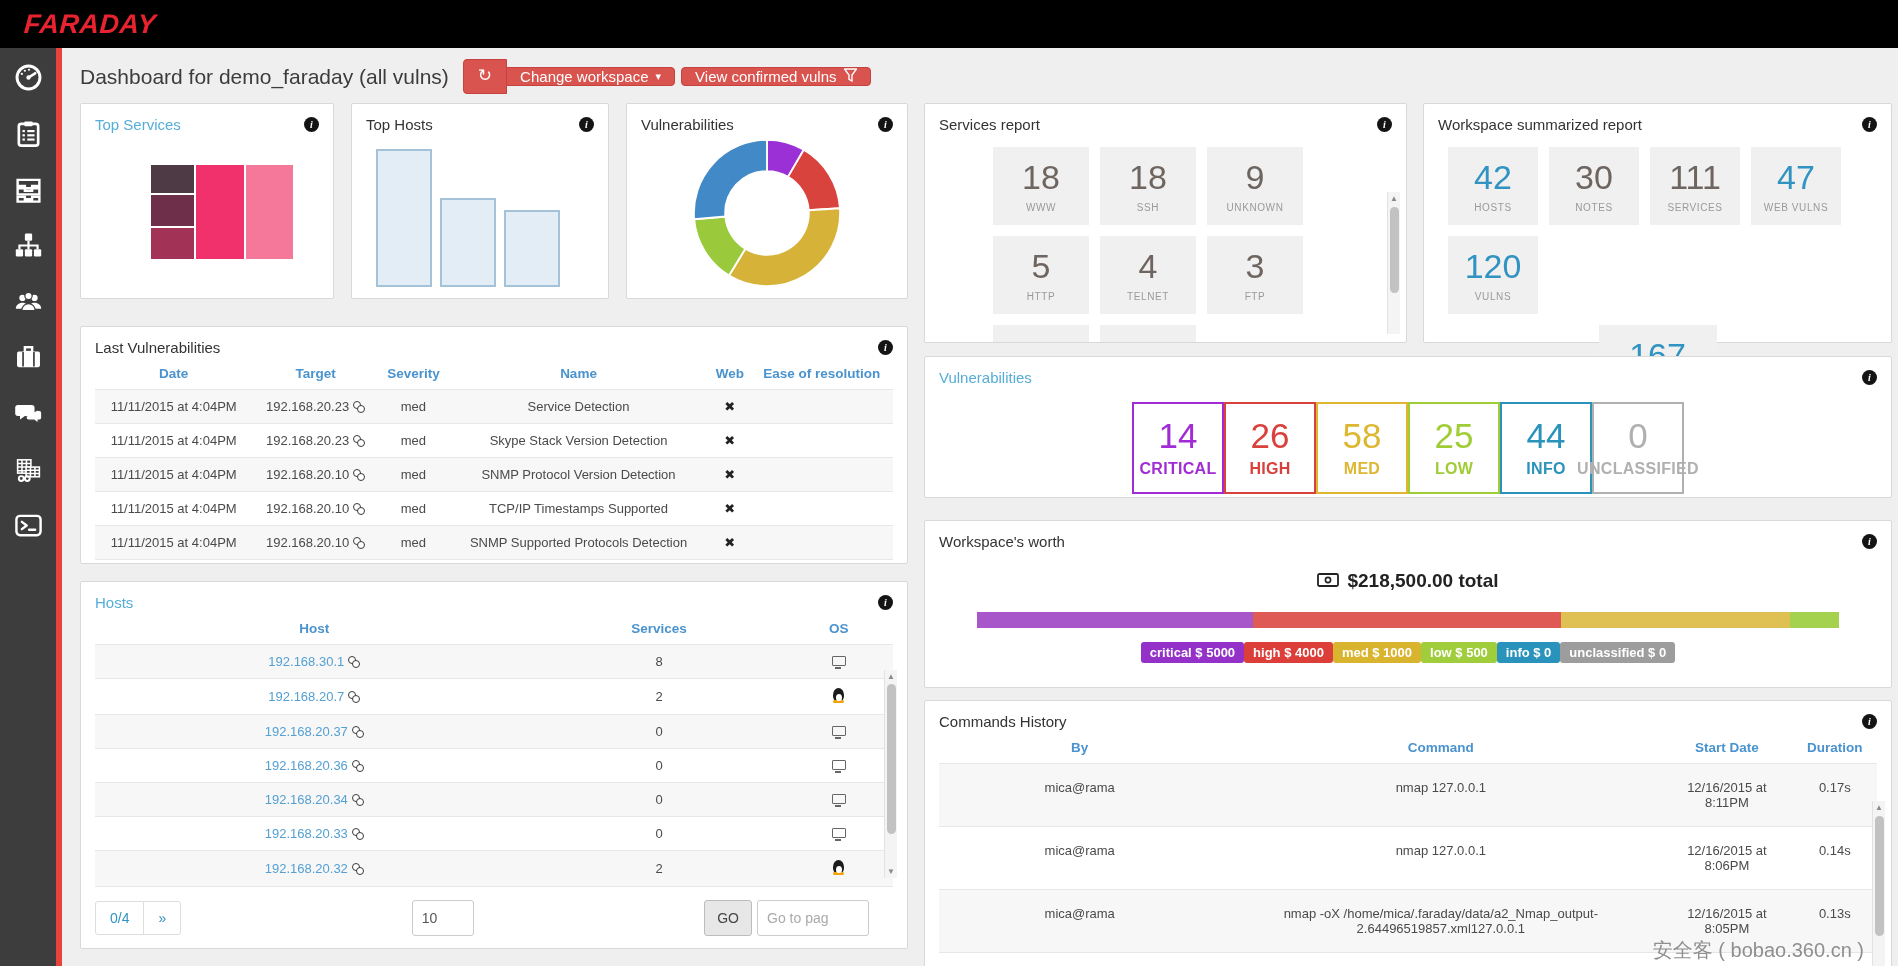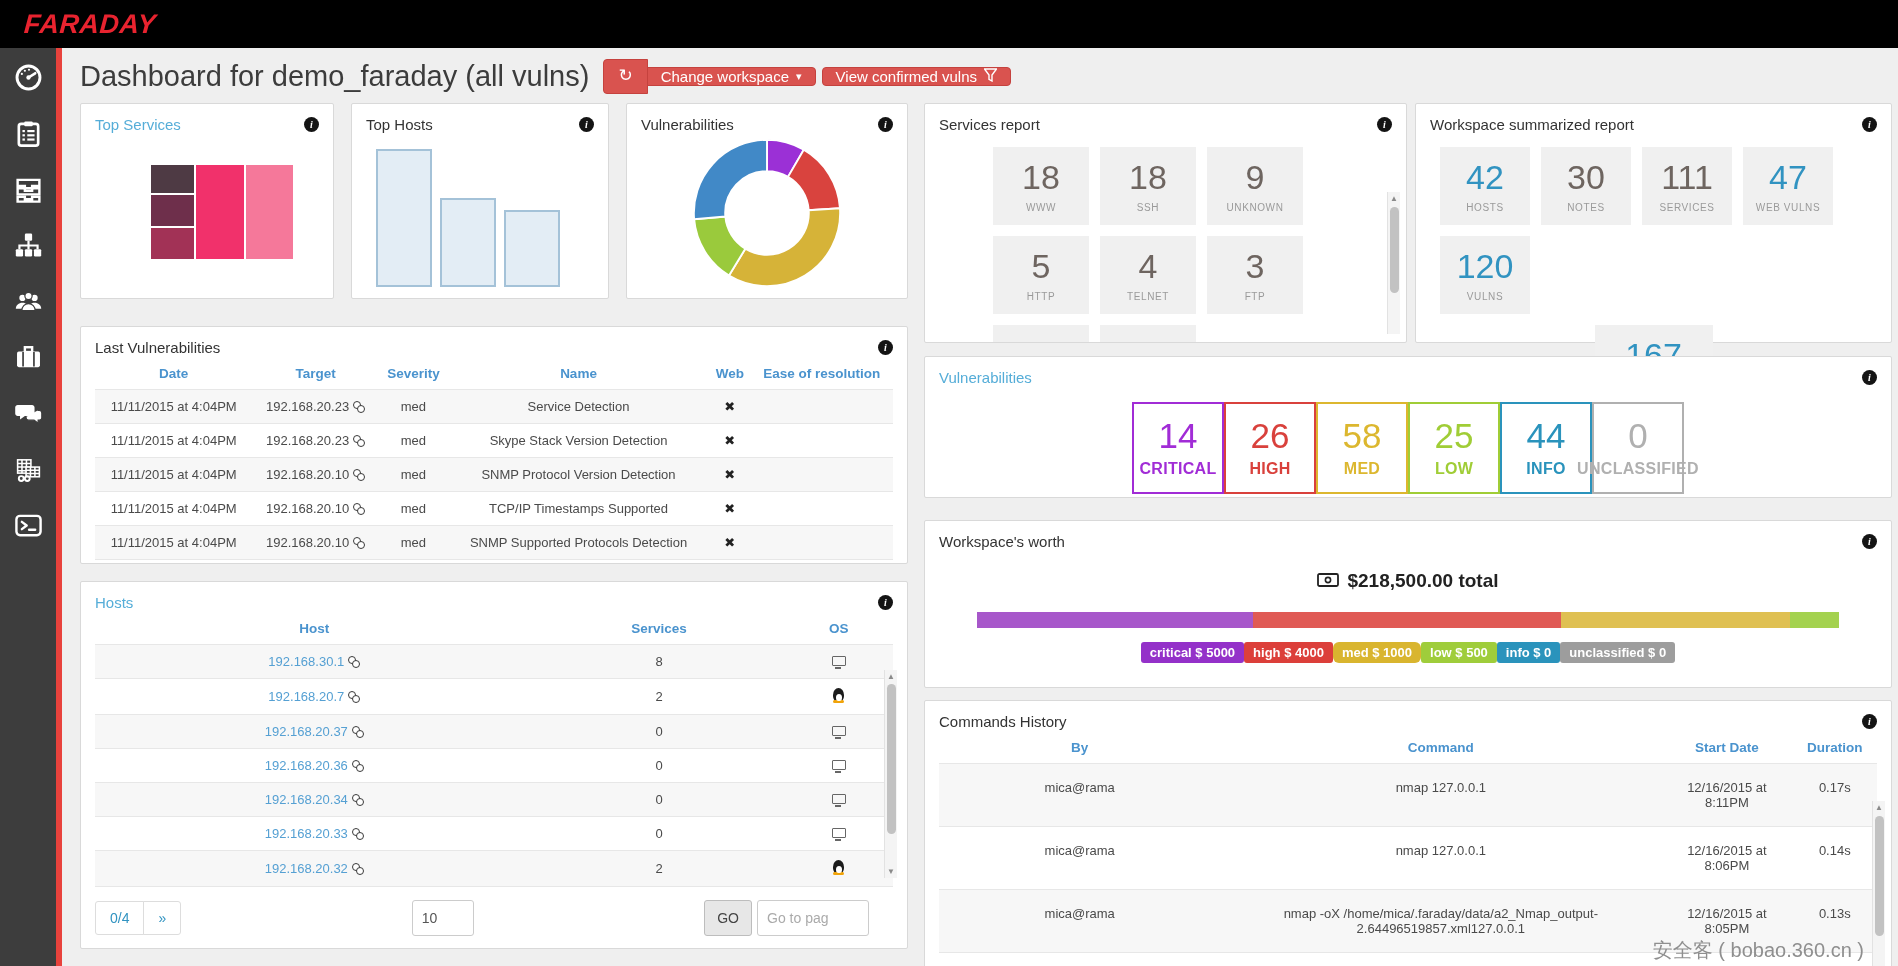--- a/index.html
+++ b/index.html
@@ -12,21 +12,21 @@
   
   .shell { display:flex; height:918px; }
   .sidebar { width:56px; background:#3d3d3d; display:flex; flex-direction:column;
              align-items:center; padding-top:14px; gap:22px; flex:none; }
   .sb-item { width:40px; height:34px; display:flex; align-items:center; justify-content:center; cursor:pointer; }
   .sb-item svg { width:29px; height:29px; }
   .stripe { width:6px; background:#e8423c; flex:none; }
   .main { flex:1; background:#efefef; padding:0 6px 0 18px; position:relative; overflow:hidden; }
   
   .page-header { display:flex; align-items:center; padding:11px 0 9px 0; }
-  .page-title { font-size:29px; color:#3c3c3c; margin-right:14px; }
+  .page-title { font-size:21px; color:#3c3c3c; margin-right:14px; }
   .btns { display:flex; align-items:center; }
   .btn { background:#d9534f; border:1px solid #c5423e; color:#fff; font-size:15px;
          padding:0 13px; cursor:pointer; font-family:inherit; display:flex; align-items:center; gap:7px; }
   .btn-refresh { border-radius:4px 0 0 4px; font-size:17px; padding:5px 14px 7px; }
   .btn-cw { border-radius:0 4px 4px 0; margin-left:-1px; }
   .btn-view { border-radius:4px; margin-left:6px; }
   .caret { font-size:11px; }
   
   .columns { display:flex; gap:16px; }
   .col-left { width:828px; flex:none; }
@@ -43,21 +43,21 @@
   .chart-card { height:196px; }
   .c-services { width:254px; flex:none; }
   .c-hosts   { width:258px; flex:none; }
   .c-donut   { flex:1; }
   .treemap { position:relative; width:142px; height:94px; margin:32px 0 0 56px; }
   .treemap div { position:absolute; cursor:pointer; }
   .bars { height:148px; display:flex; align-items:flex-end; gap:8px; padding:0 0 0 10px; margin-top:6px; }
   .bar { width:56px; background:#e3edf5; border:2px solid #a4c2d8; cursor:pointer; }
   .donut-wrap { display:flex; justify-content:center; margin-top:4px; }
   
-  .cards-row-r { display:flex; gap:8px; margin-bottom:13px; }
+  .cards-row-r { display:flex; gap:16px; margin-bottom:13px; }
   .c-servrep { width:483px; flex:none; height:240px; overflow:hidden; }
   .c-wsrep   { flex:1; height:240px; }
   .tile-grid { display:flex; flex-wrap:wrap; gap:11px; margin-top:14px; }
   .pad-serv { padding-left:54px; padding-right:40px; }
   .pad-ws { padding-left:10px; }
   .tile { background:#f0f0f0; width:96px; height:78px; display:flex; flex-direction:column;
           align-items:center; justify-content:center; }
   .tile.ws { width:90px; }
   .tile-num { font-size:34px; color:#6e6560; line-height:1; }
   .tile-num.accent { color:#3193c1; }
@@ -566,21 +566,21 @@
           </div>
           <div class="worth-bar" id="worth-bar">
               <div style="width: 32.0366%; background: rgb(167, 87, 202);"></div>
               <div style="width: 35.6979%; background: rgb(224, 90, 85);"></div>
               <div style="width: 26.5446%; background: rgb(223, 192, 82);"></div>
               <div style="width: 5.72082%; background: rgb(164, 210, 79);"></div>
             </div>
           <div class="legend" id="worth-legend">
               <span class="badge" style="background: rgb(148, 49, 201);">critical $ 5000</span>
               <span class="badge" style="background: rgb(220, 63, 58);">high $ 4000</span>
-              <span class="badge" style="background: rgb(217, 181, 47); border-radius: 6px;">med $ 1000</span>
+              <span class="badge" style="background: rgb(217, 181, 47);">med $ 1000</span>
               <span class="badge" style="background: rgb(159, 205, 59);">low $ 500</span>
               <span class="badge" style="background: rgb(42, 147, 188);">info $ 0</span>
               <span class="badge" style="background: rgb(157, 157, 157);">unclassified $ 0</span>
             </div>
         </div>
 
         <div class="card c-cmds">
           <div class="card-title">
             <span>Commands History</span>
             <span class="info">i</span>

